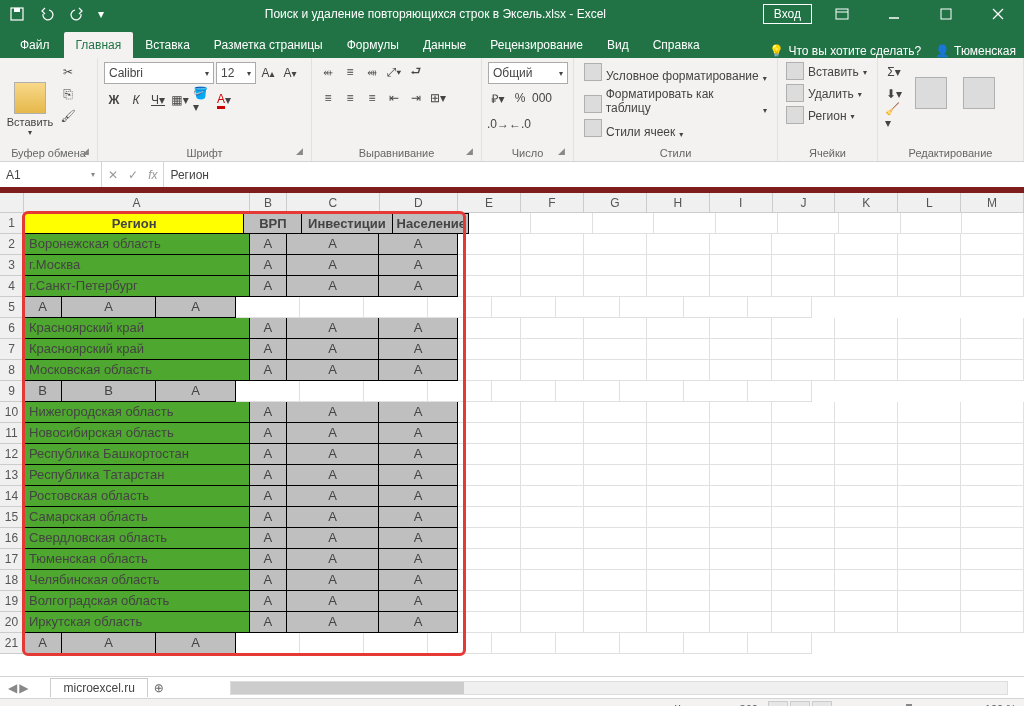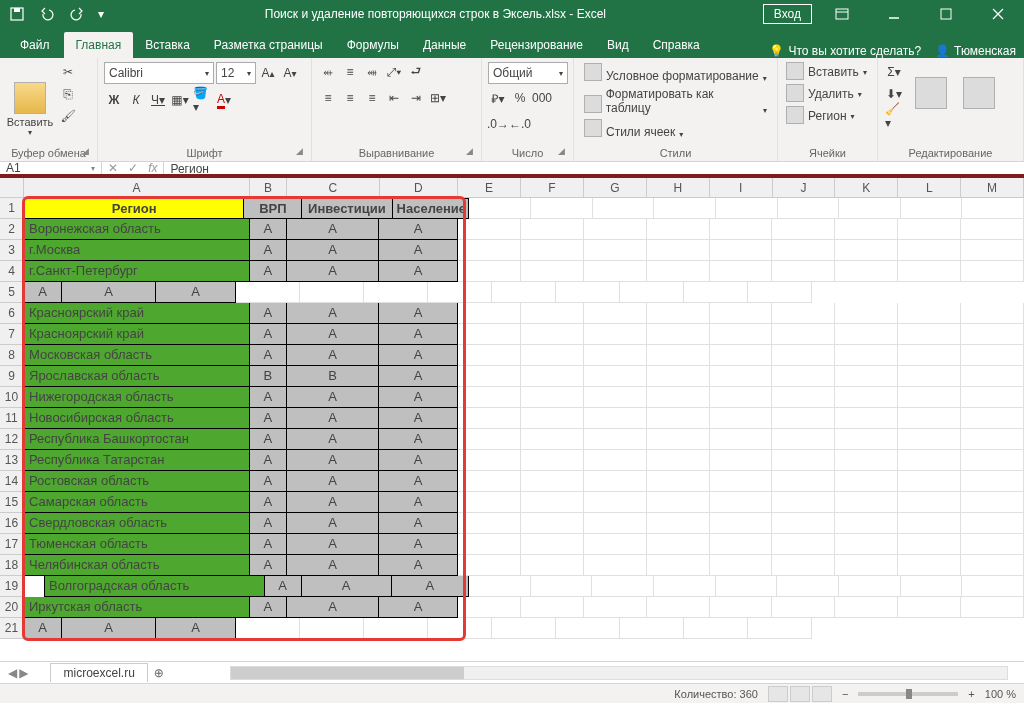--- a/index.html
+++ b/index.html
@@ -32,21 +32,21 @@
 .rbtn.big { width: 48px; }
 .rbtn-icon { width: 18px; height: 18px; background: #dcdcdc; border: 1px solid #b0b0b0; margin-bottom: 2px; }
 .rbtn-icon.big { width: 32px; height: 32px; }
 .font-row { display: flex; gap: 2px; align-items: center; margin-bottom: 2px; }
 .fontbox { height: 22px; border: 1px solid #ababab; background: #fff; padding: 0 4px; font-size: 12px; display: flex; align-items: center; }
 .sm { width: 20px; height: 20px; display:inline-flex; align-items:center; justify-content:center; border:1px solid transparent; cursor:pointer; font-size: 12px; }
 .styles-item { display:flex; align-items:flex-end; gap:4px; padding:1px 4px; cursor:pointer; font-size:12px; }
 .cell-item { display:flex; align-items:center; gap:4px; font-size:12px; cursor:pointer; padding:0 2px; }
 
 
-.fbar { height: 16px; border-bottom: 4px solid #7f1d1d; display: flex; align-items: flex-start; background: #fff; }
+.fbar { height: 31px; border-bottom: 6px solid #7f1d1d; display: flex; align-items: center; background: #fff; }
 .namebox { width: 102px; border-right: 1px solid #d4d4d4; padding: 0 6px; font-size: 12px; height: 100%; display: flex; align-items: center; justify-content: space-between; }
 .fbar-btns { display: flex; border-right: 1px solid #d4d4d4; height: 100%; align-items: center; padding: 0 6px; gap: 10px; color: #999; }
 .finput { flex: 1; padding: 0 6px; font-size: 12px; }
 
 
 .gridwrap { position: relative; height: 483px; overflow: hidden; background: #fff; }
 .selectall { position: absolute; top: 0; left: 0; width: 24px; height: 20px; background: #f0f0f0; border-right: 1px solid #ccc; border-bottom: 1px solid #ccc; }
 .colheads { position: absolute; top: 0; left: 24px; right: 0; height: 20px; display: flex; background: #f0f0f0; border-bottom: 1px solid #ccc; }
 .colhead { border-right: 1px solid #ccc; text-align: center; font-size: 12px; line-height: 20px; color: #555; }
 .rowheads { position: absolute; top: 20px; left: 0; width: 24px; background: #f0f0f0; border-right: 1px solid #ccc; }
@@ -464,21 +464,20 @@
         <div class="cell " style="width: 64px;"></div>
         <div class="cell " style="width: 64px;"></div>
         <div class="cell " style="width: 64px;"></div>
         <div class="cell " style="width: 64px;"></div>
         <div class="cell " style="width: 64px;"></div>
         <div class="cell " style="width: 64px;"></div>
         <div class="cell " style="width: 64px;"></div>
         <div class="cell " style="width: 64px;"></div>
       </div>
       <div class="cellrow">
-        <div class="cell datacell region-green" style="width: 230px; border-left: 1px solid rgb(0, 0, 0);">Ярославская область</div>
         <div class="cell datacell val-gray" style="width: 38px;">B</div>
         <div class="cell datacell val-gray" style="width: 94px;">B</div>
         <div class="cell datacell val-gray" style="width: 80px;">A</div>
         <div class="cell " style="width: 64px;"></div>
         <div class="cell " style="width: 64px;"></div>
         <div class="cell " style="width: 64px;"></div>
         <div class="cell " style="width: 64px;"></div>
         <div class="cell " style="width: 64px;"></div>
         <div class="cell " style="width: 64px;"></div>
         <div class="cell " style="width: 64px;"></div>
@@ -614,21 +613,21 @@
         <div class="cell " style="width: 64px;"></div>
         <div class="cell " style="width: 64px;"></div>
         <div class="cell " style="width: 64px;"></div>
         <div class="cell " style="width: 64px;"></div>
         <div class="cell " style="width: 64px;"></div>
         <div class="cell " style="width: 64px;"></div>
         <div class="cell " style="width: 64px;"></div>
         <div class="cell " style="width: 64px;"></div>
       </div>
       <div class="cellrow">
-        <div class="cell datacell region-green" style="width: 230px; border-left: 1px solid rgb(0, 0, 0); margin-left: 20px;">Волгоградская область</div>
+        <div class="cell datacell region-green" style="width: 230px; border-left: 1px solid rgb(0, 0, 0);">Волгоградская область</div>
         <div class="cell datacell val-gray" style="width: 38px;">A</div>
         <div class="cell datacell val-gray" style="width: 94px;">A</div>
         <div class="cell datacell val-gray" style="width: 80px;">A</div>
         <div class="cell " style="width: 64px;"></div>
         <div class="cell " style="width: 64px;"></div>
         <div class="cell " style="width: 64px;"></div>
         <div class="cell " style="width: 64px;"></div>
         <div class="cell " style="width: 64px;"></div>
         <div class="cell " style="width: 64px;"></div>
         <div class="cell " style="width: 64px;"></div>

